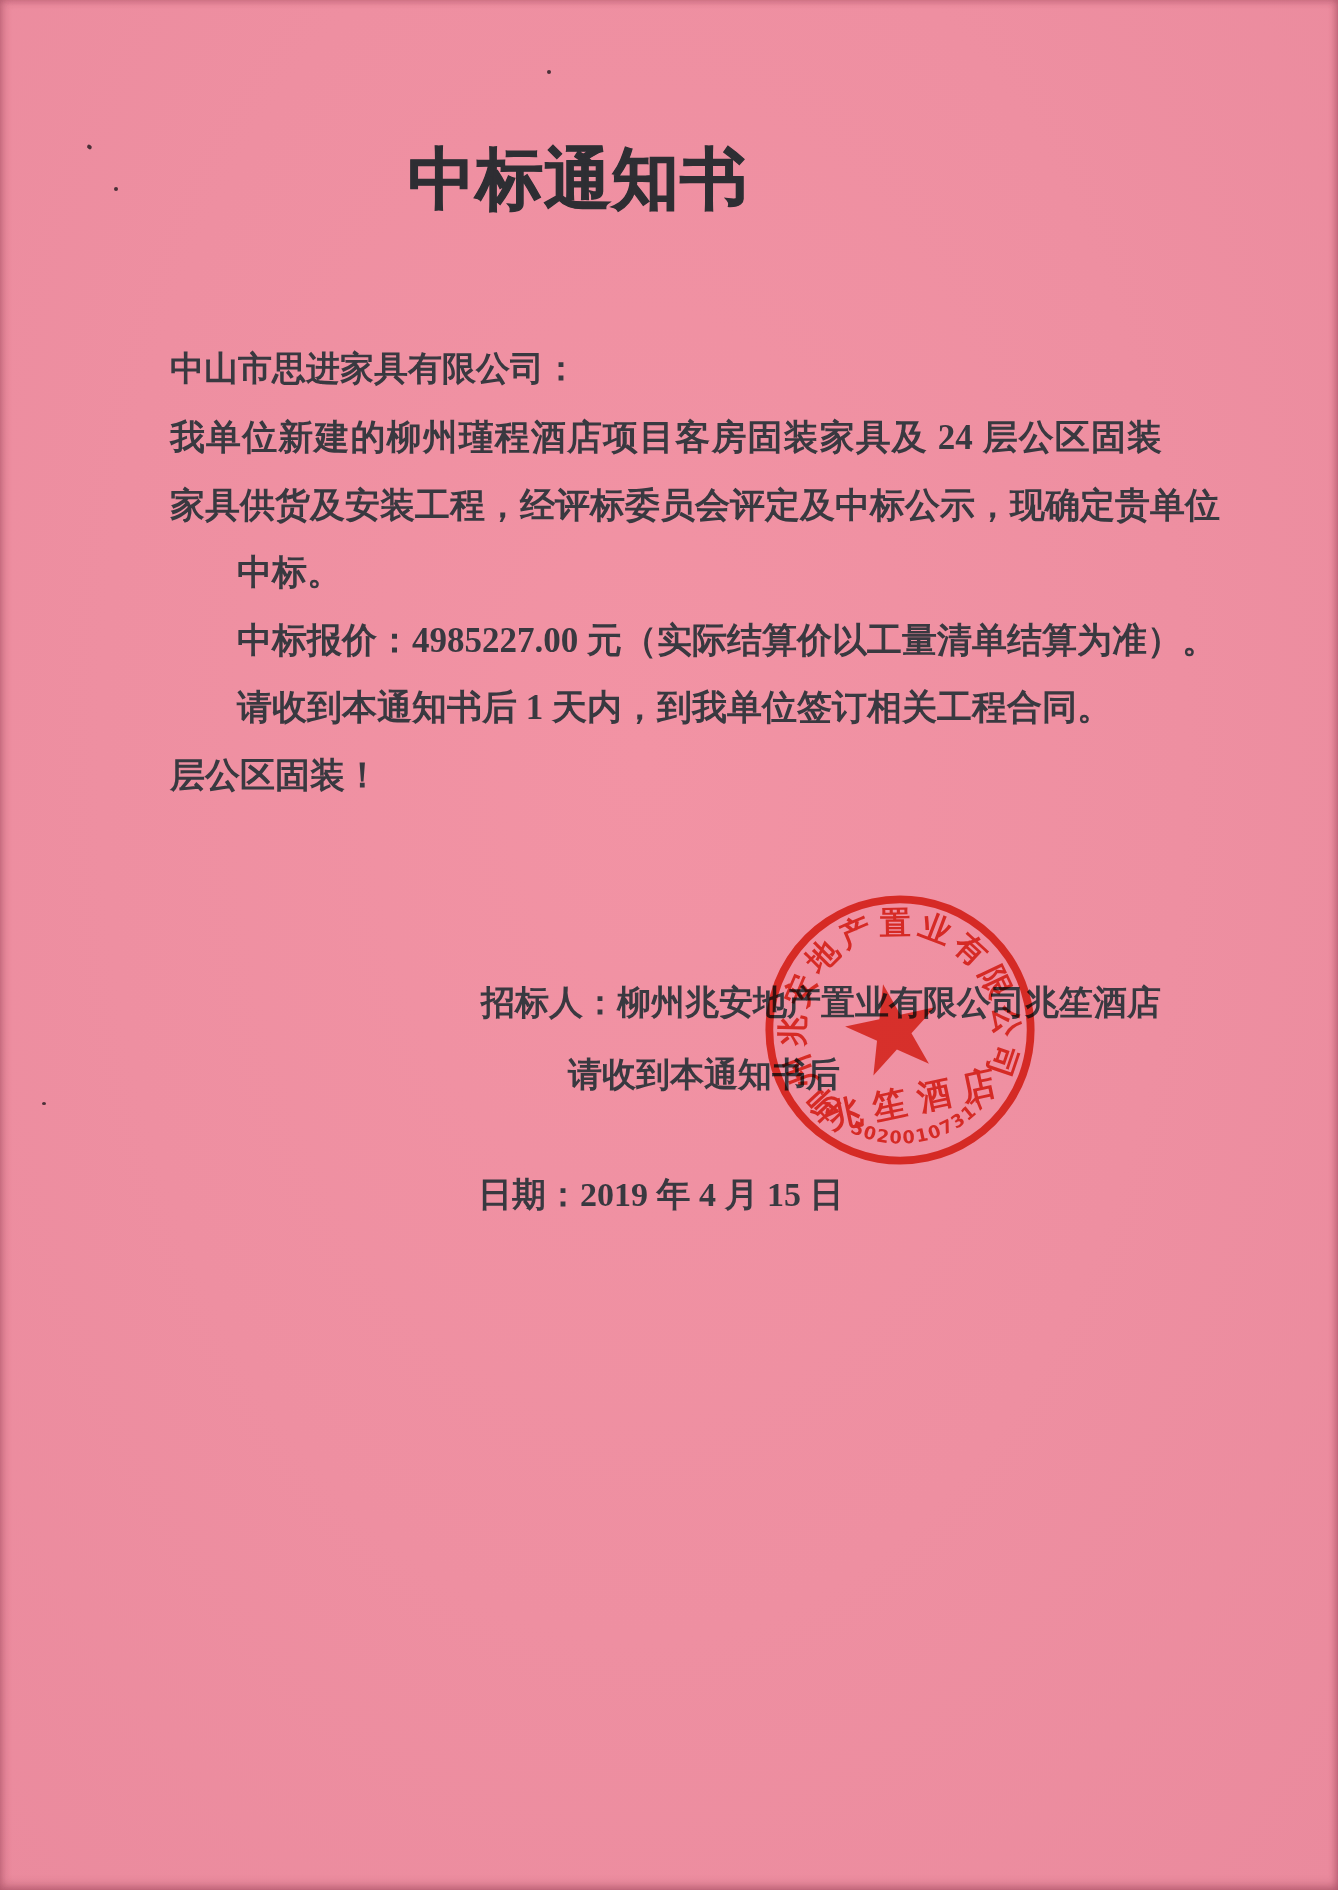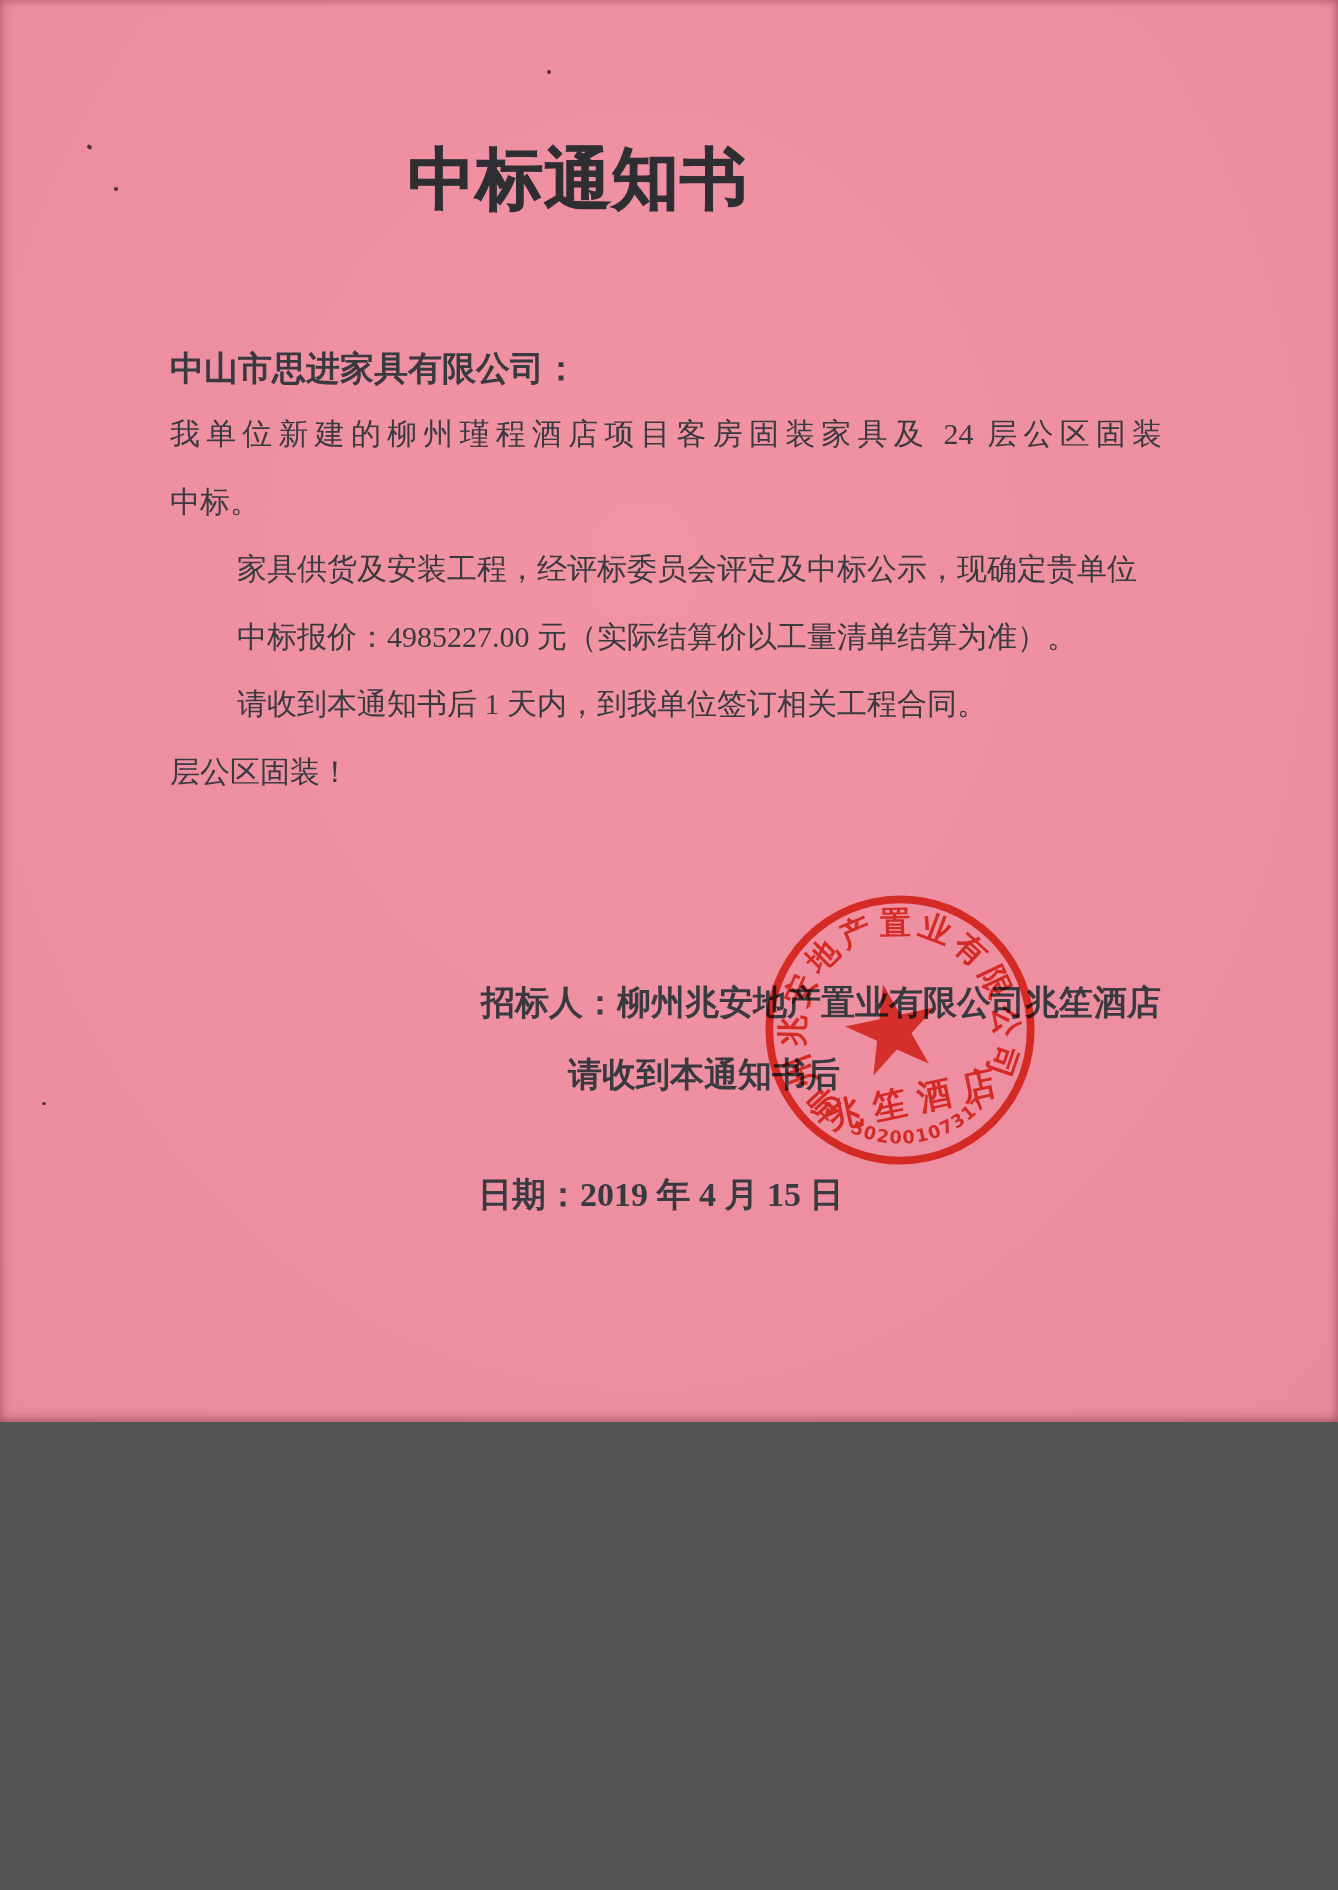--- a/index.html
+++ b/index.html
@@ -1,18 +1,18 @@
 <!DOCTYPE html>
 <html><head>
 <meta charset="utf-8">
 <style>
   html,body{margin:0;padding:0;background:#555;}
   .page{
     position:relative;
-    width:1338px;height:1422px;
+    width:1338px;height:1890px;
     background:radial-gradient(ellipse at 48% 40%, #f293a4 0%, #ee8fa1 55%, #ea8a9d 100%);
     box-shadow:inset 0 -5px 10px rgba(120,40,60,.28),
                inset 4px 0 8px rgba(120,40,60,.15),
                inset -3px 0 6px rgba(120,40,60,.18),
                inset 0 3px 6px rgba(120,40,60,.10);
     overflow:hidden;
     font-family:"Liberation Serif","DejaVu Serif",serif;
     color:#393940;
   }
   .doc-title{
@@ -22,21 +22,21 @@
     -webkit-text-stroke:1px #2e2e33;
     white-space:nowrap;
   }
   .body-block{
     position:absolute;left:170px;top:346px;width:992px;
   }
   .salutation{
     height:68px;font-size:34px;font-weight:700;white-space:nowrap;
   }
   .line{
-    height:67.5px;font-size:30px;font-weight:400;white-space:nowrap;
+    height:67.5px;font-size:35px;font-weight:700;white-space:nowrap;
   }
   .line:nth-child(1){text-indent:67px;white-space:normal;text-align:justify;text-align-last:justify;}
   .line:nth-child(2){white-space:normal;text-align:justify;text-align-last:justify;}
   .line:nth-child(4),.line:nth-child(5),.line:nth-child(6){text-indent:67px;}
   .sig-bidder{
     position:absolute;left:481px;top:980px;
     font-size:34px;font-weight:600;white-space:nowrap;
   }
   .sig-dept{
     position:absolute;left:568px;top:1052px;
@@ -60,22 +60,22 @@
 </head>
 <body>
 
 <div class="page">
 
   <div class="doc-title">中标通知书</div>
 
   <div class="body-block">
     <div class="salutation">中山市思进家具有限公司：</div>
     <div class="line">我单位新建的柳州瑾程酒店项目客房固装家具及 24 层公区固装</div>
+    <div class="line">家具供货及安装工程，经评标委员会评定及中标公示，现确定贵单位</div>
     <div class="line">中标。</div>
-    <div class="line">家具供货及安装工程，经评标委员会评定及中标公示，现确定贵单位</div>
     <div class="line">中标报价：4985227.00 元（实际结算价以工量清单结算为准）。</div>
     <div class="line">请收到本通知书后 1 天内，到我单位签订相关工程合同。</div>
     <div class="line">层公区固装！</div>
   </div>
 
   <div class="sig-bidder">招标人：柳州兆安地产置业有限公司兆笙酒店</div>
   <div class="sig-dept">请收到本通知书后</div>
   <div class="sig-date">日期：2019 年 4 月 15 日</div>
 
   <div class="seal">

